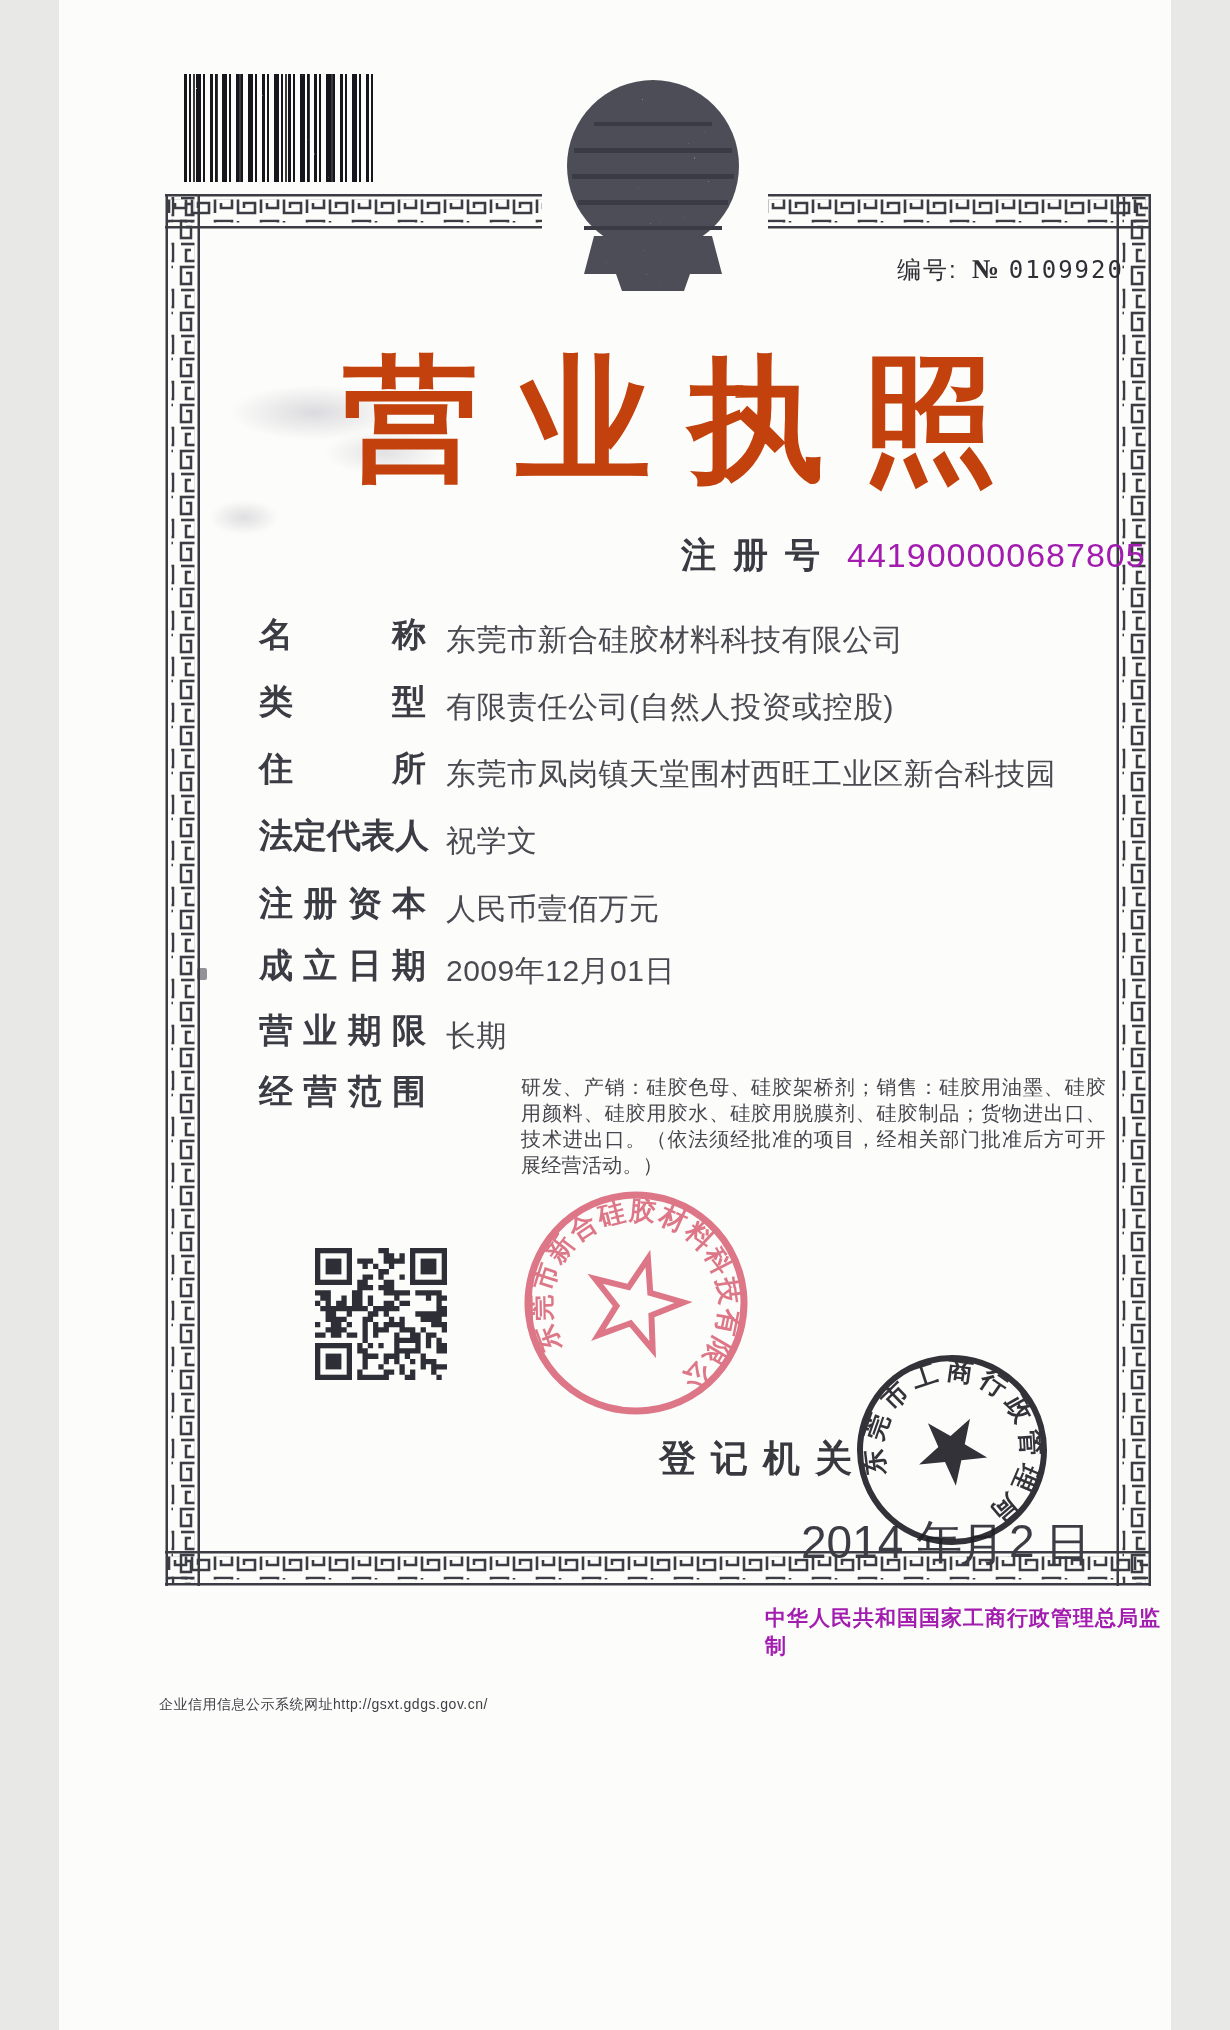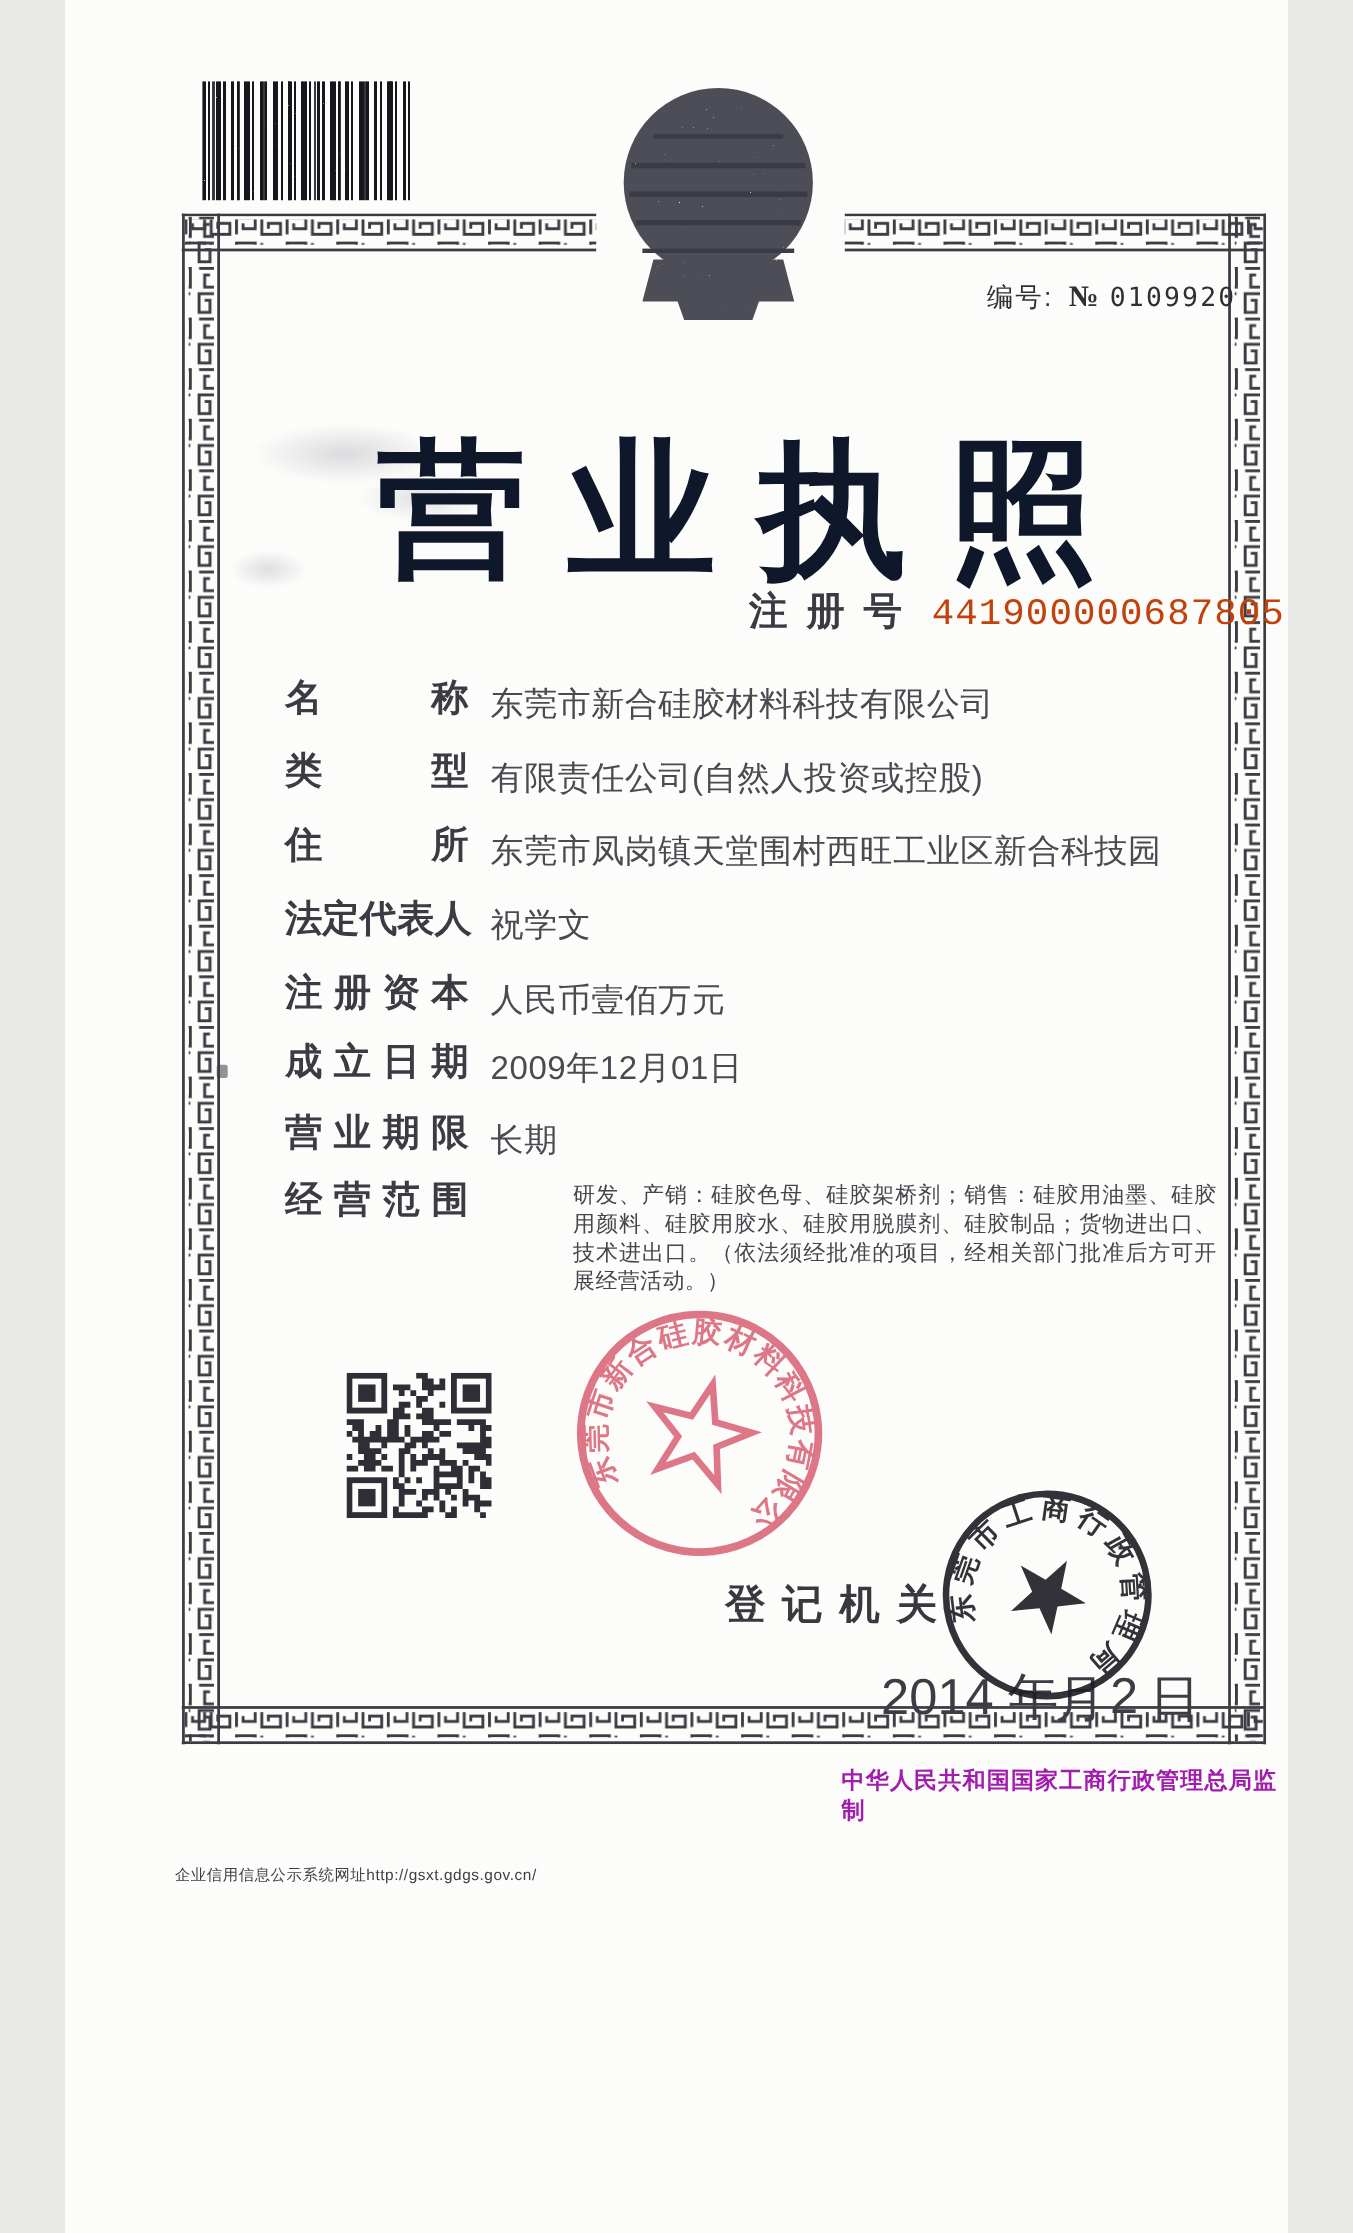--- a/index.html
+++ b/index.html
@@ -24,27 +24,26 @@
   .emblem{position:absolute;left:505px;top:78px;z-index:3;}
   
   .serial{position:absolute;left:838px;top:254px;z-index:4;display:flex;align-items:baseline;color:#2f2f36;}
   .serial .lab{font-size:24px;letter-spacing:2px;}
   .serial .no{font-family:"Liberation Serif",serif;font-weight:bold;font-size:27px;margin:0 10px 0 14px;}
   .serial .num{font-family:"DejaVu Sans Mono",monospace;font-size:24px;letter-spacing:2px;}
   
   .title{
     position:absolute;left:143px;top:346px;width:944px;z-index:4;text-align:center;
     font-size:135px;line-height:1.1;font-weight:900;letter-spacing:38px;text-indent:30px;
-    color:#0f172a;
-    margin-top:44px;
+    color:#c2410c;
   }
   
   .regline{position:absolute;left:622px;top:532px;z-index:4;display:flex;align-items:baseline;}
   .regline .rlab{font-size:35px;font-weight:600;letter-spacing:17px;color:#3a3a43;text-align:right;}
-  .regline .rval{font-family:Liberation Mono, monospace;font-size:34px;letter-spacing:1px;color:#c2410c;margin-left:10px;}
+  .regline .rval{font-family:Liberation Sans, sans-serif;font-size:34px;letter-spacing:1px;color:#a21caf;margin-left:10px;}
   
   .row{position:absolute;left:200px;width:900px;display:flex;align-items:flex-start;z-index:4;}
   .flabel{flex:0 0 167px;width:167px;display:flex;justify-content:space-between;
           font-size:34px;font-weight:600;color:#3b3b44;line-height:1.15;}
   .fvalue{margin-left:20px;padding-top:5px;font-size:30px;color:#4a4a52;white-space:nowrap;letter-spacing:.5px;}
   .fvalue.scope{white-space:normal;width:585px;margin-left:95px;padding-top:2px;
                 font-size:20px;line-height:26px;letter-spacing:.3px;color:#45454d;text-align:justify;}
   
   .qr{position:absolute;left:256px;top:1248px;z-index:3;}
   

